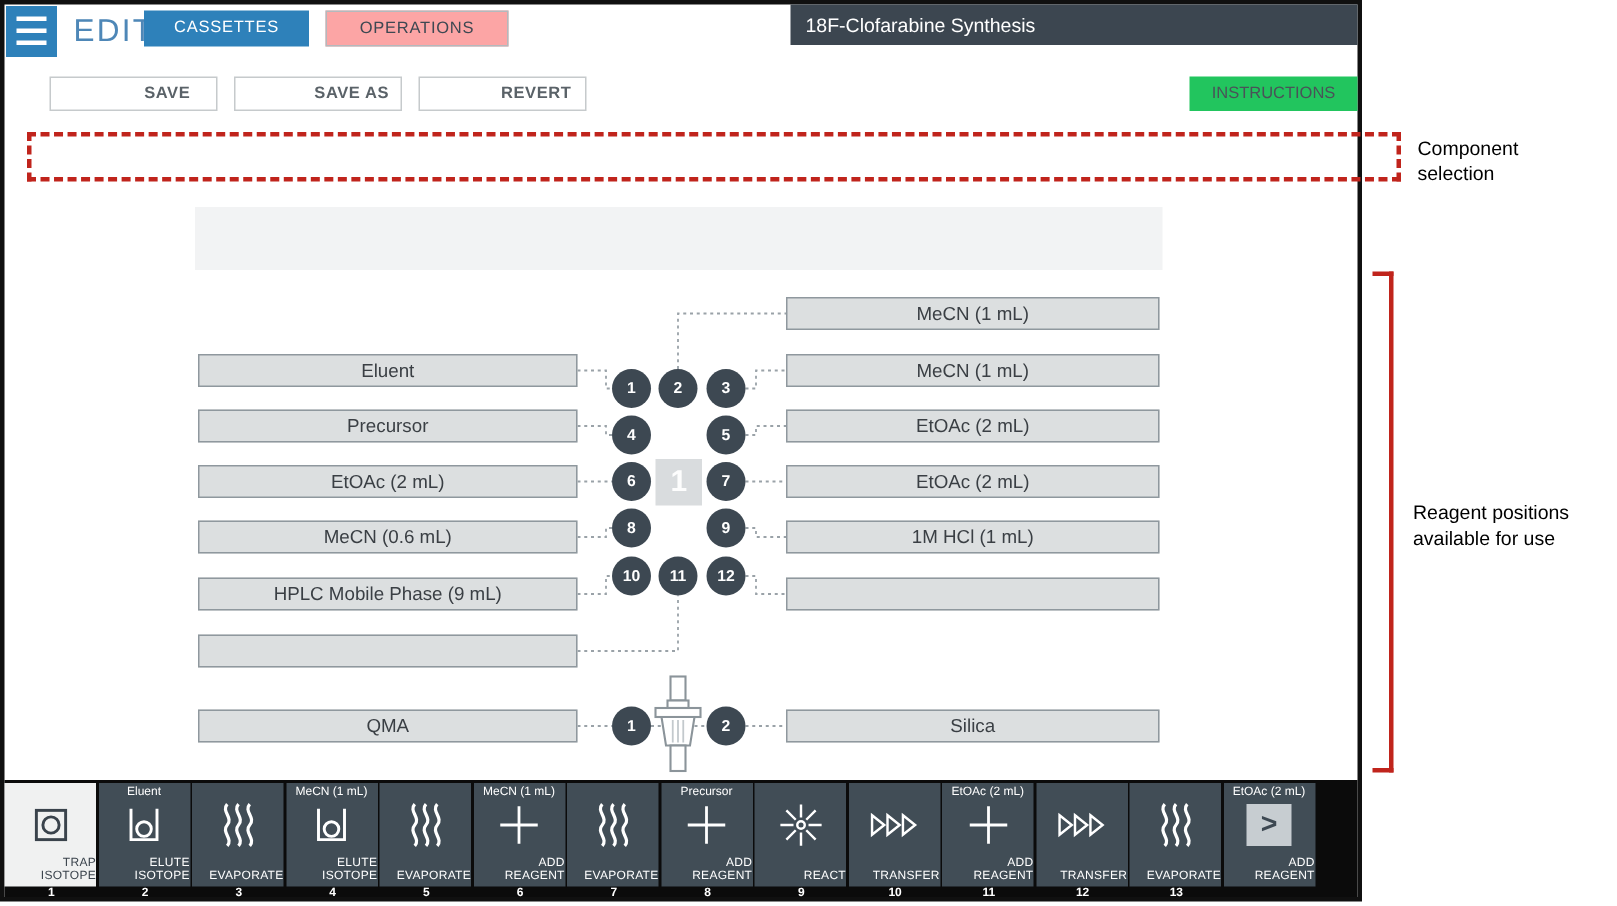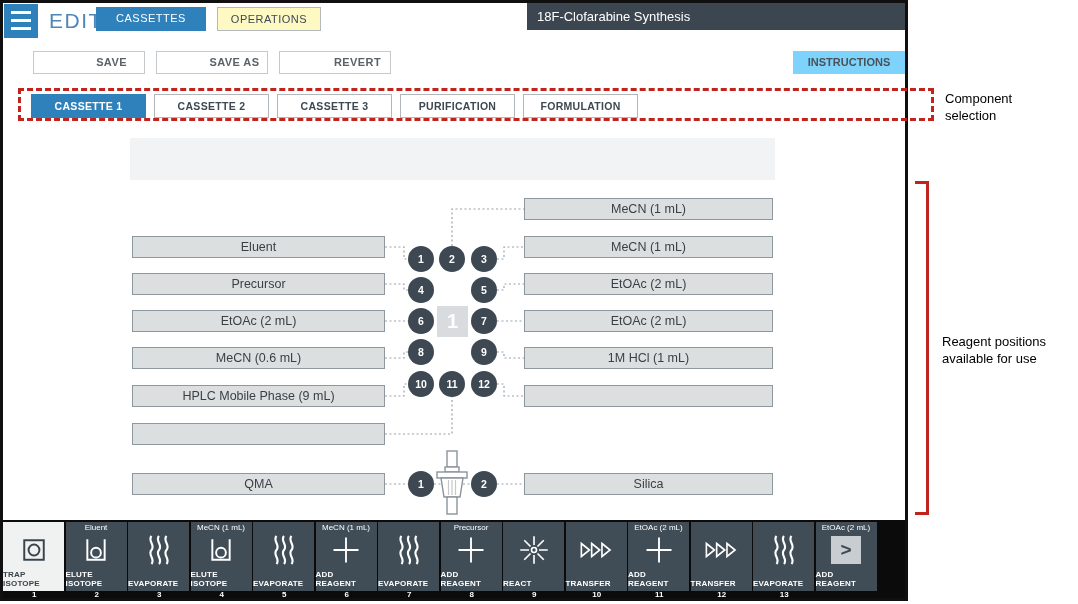--- a/index.html
+++ b/index.html
@@ -16,34 +16,34 @@
     background:#2e81ba; cursor:pointer; }
   .hamburger span { display:block; width:20px; height:3px; background:#fff;
     margin:5px auto 0; }
   .hamburger span:first-child { margin-top:7px; }
   .edit-label { position:absolute; left:46px; top:6px; font-size:21px;
     color:#4e87b7; letter-spacing:1.5px; }
   .mode-tab { position:absolute; top:4px; height:24px; width:110px;
     font-size:11px; font-weight:normal; letter-spacing:.5px; text-align:center;
     line-height:23px; cursor:pointer; }
   .mode-tab.active { left:93px; background:#2e81ba; color:#fff; }
-  .mode-tab.inactive { left:214px; background:#fef9c3; color:#3d4852;
-    border:1px solid #b3b9bd; width:104px; }
+  .mode-tab.inactive { left:214px; background:#fca5a5; color:#3d4852;
+    border:1px solid #b3b9bd; width:122px; }
   .titlebar { position:absolute; left:524px; top:0; width:378px; height:27px;
     background:#3c4650; color:#fff; font-size:13px; line-height:27px;
     padding-left:10px; }
 
   
   .act-btn { position:absolute; top:48px; width:112px; height:23px;
     background:#fff; border:1px solid #c6cacc; color:#5a6268; font-size:11px;
     font-weight:bold; text-align:center; line-height:21px; letter-spacing:.4px;
     cursor:pointer;padding-left:45px; }
   .instructions-btn { position:absolute; top:48px; left:790px; width:112px;
-    height:23px; background:#7dd3fc; color:#4a5258; font-size:11px;
-    font-weight:bold; text-align:center; line-height:23px; cursor:pointer; }
+    height:23px; background:#22c55e; color:#4a5258; font-size:11px;
+    font-weight:normal; text-align:center; line-height:23px; cursor:pointer; }
 
   
   .ctabs { position:absolute; left:28px; top:91px; display:flex; gap:8px; }
   .ctab { width:115px; height:24px; font-size:10.5px; font-weight:bold;
     text-align:center; line-height:23px; letter-spacing:.3px; cursor:pointer;
     background:#fff; color:#3d4852; border:1px solid #b0b6ba; }
   .ctab.active { background:#2e81ba; color:#fff; border:1px solid #2e81ba; }
 
   
   .content-panel { position:absolute; left:127px; top:135px; width:645px;
@@ -66,21 +66,21 @@
     background:#0b0b0b; }
   .ops-cells { position:absolute; left:0; top:519px; height:69px; display:flex; }
   .opcell { position:relative; flex:0 0 61px; margin-right:1.5px;
     background:#414d56; color:#fff; cursor:pointer; }
   .opcell.selected { background:#f0f1f1; color:#3a434c; }
   .op-reagent { position:absolute; top:1px; left:0; right:0; font-size:8px;
     text-align:center; white-space:nowrap; overflow:hidden; }
   .op-icon { position:absolute; top:12px; left:0; right:0; height:32px;
     display:flex; align-items:center; justify-content:center; }
   .op-label { position:absolute; bottom:3px; left:0; right:0; font-size:8px;
-    font-weight:bold; text-align:left; line-height:9px; letter-spacing:.2px;
+    font-weight:normal; text-align:right; line-height:9px; letter-spacing:.2px;
     white-space:nowrap; }
   .scrollbox { width:30px; height:28px; background:#c7cdd1; color:#3d4852;
     font-size:19px; font-weight:bold; text-align:center; line-height:27px; }
   .ops-strip { position:absolute; left:0; top:588px; height:7px; display:flex; }
   .opnum { flex:0 0 62.5px; color:#fff; font-size:8px; font-weight:bold;
     text-align:center; line-height:7px; }
   .delete-btn { position:absolute; left:837px; top:524px; width:65px;
     height:66px; background:#2e81ba; color:#fff; z-index:5; cursor:pointer; }
   .delete-btn .op-icon { top:8px; height:36px; }
   .delete-label { position:absolute; bottom:4px; left:0; right:0;
@@ -110,27 +110,20 @@
   <div class="edit-label">EDIT</div>
   <div class="mode-tab active">CASSETTES</div>
   <div class="mode-tab inactive">OPERATIONS</div>
   <div class="titlebar">18F-Clofarabine Synthesis</div>
 
   <div class="act-btn" style="left:30px">SAVE</div>
   <div class="act-btn" style="left:153px">SAVE AS</div>
   <div class="act-btn" style="left:276px">REVERT</div>
   <div class="instructions-btn">INSTRUCTIONS</div>
 
-  <div class="ctabs">
-      <div class="ctab active">CASSETTE 1</div>
-      <div class="ctab">CASSETTE 2</div>
-      <div class="ctab">CASSETTE 3</div>
-      <div class="ctab">PURIFICATION</div>
-      <div class="ctab">FORMULATION</div>
-    </div>
 
   <div class="content-panel"></div>
 
   <svg class="connectors" width="902" height="595" viewBox="0 0 902 595">
     <g fill="none" stroke="#9aa2a8" stroke-width="1.2" stroke-dasharray="2 2.5">
       <path d="M382 244 H401 V256 H405"></path>
       <path d="M382 281 H401 V287 H405"></path>
       <path d="M382 318 H405"></path>
       <path d="M382 355 H401 V349 H405"></path>
       <path d="M382 393 H401 V381 H405"></path>

